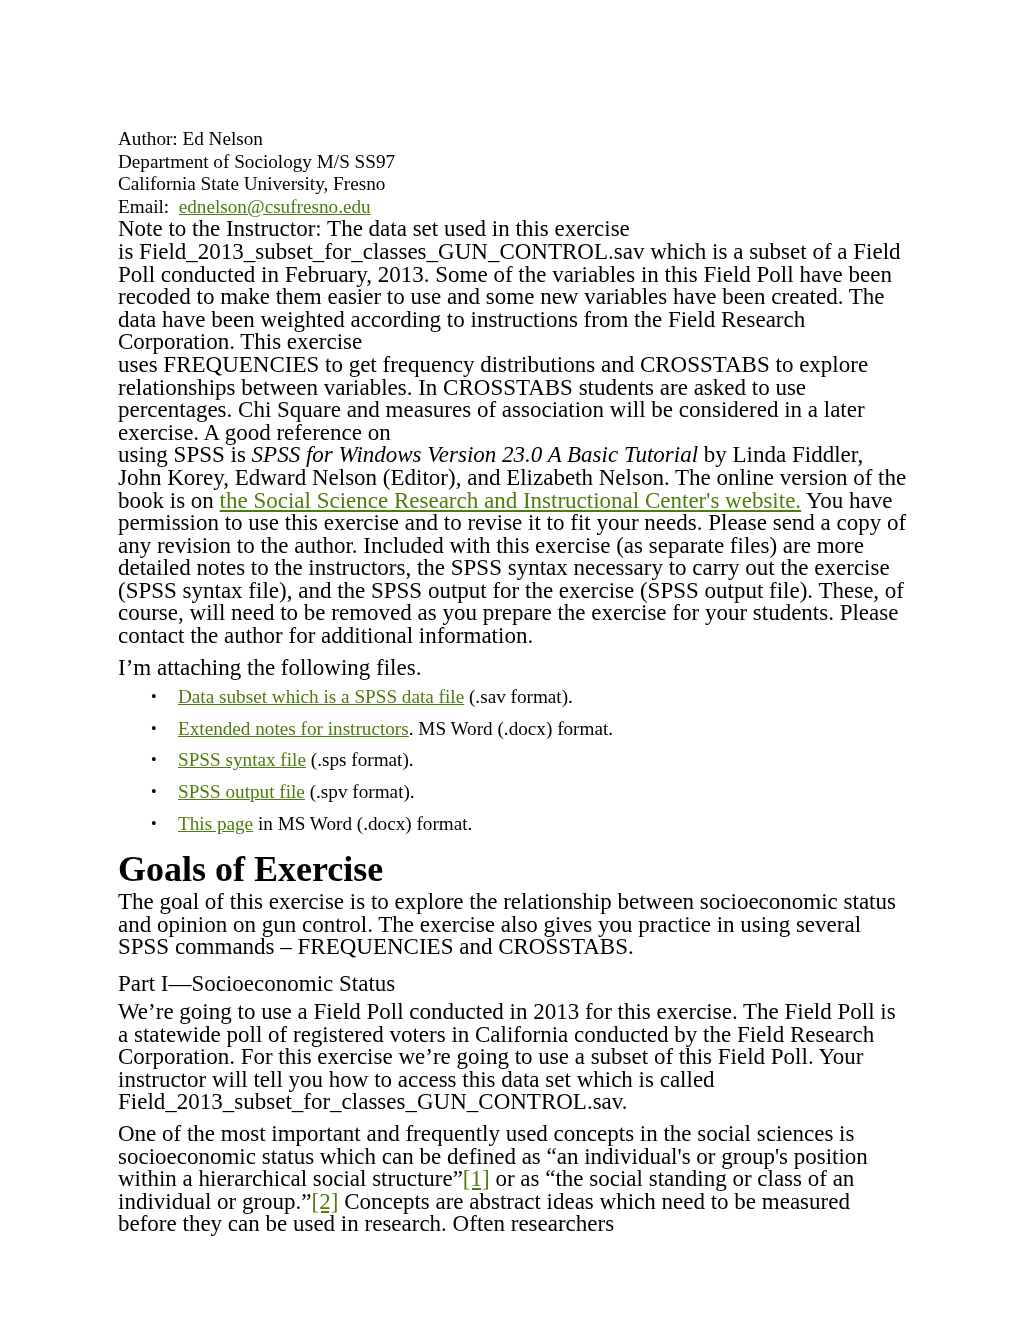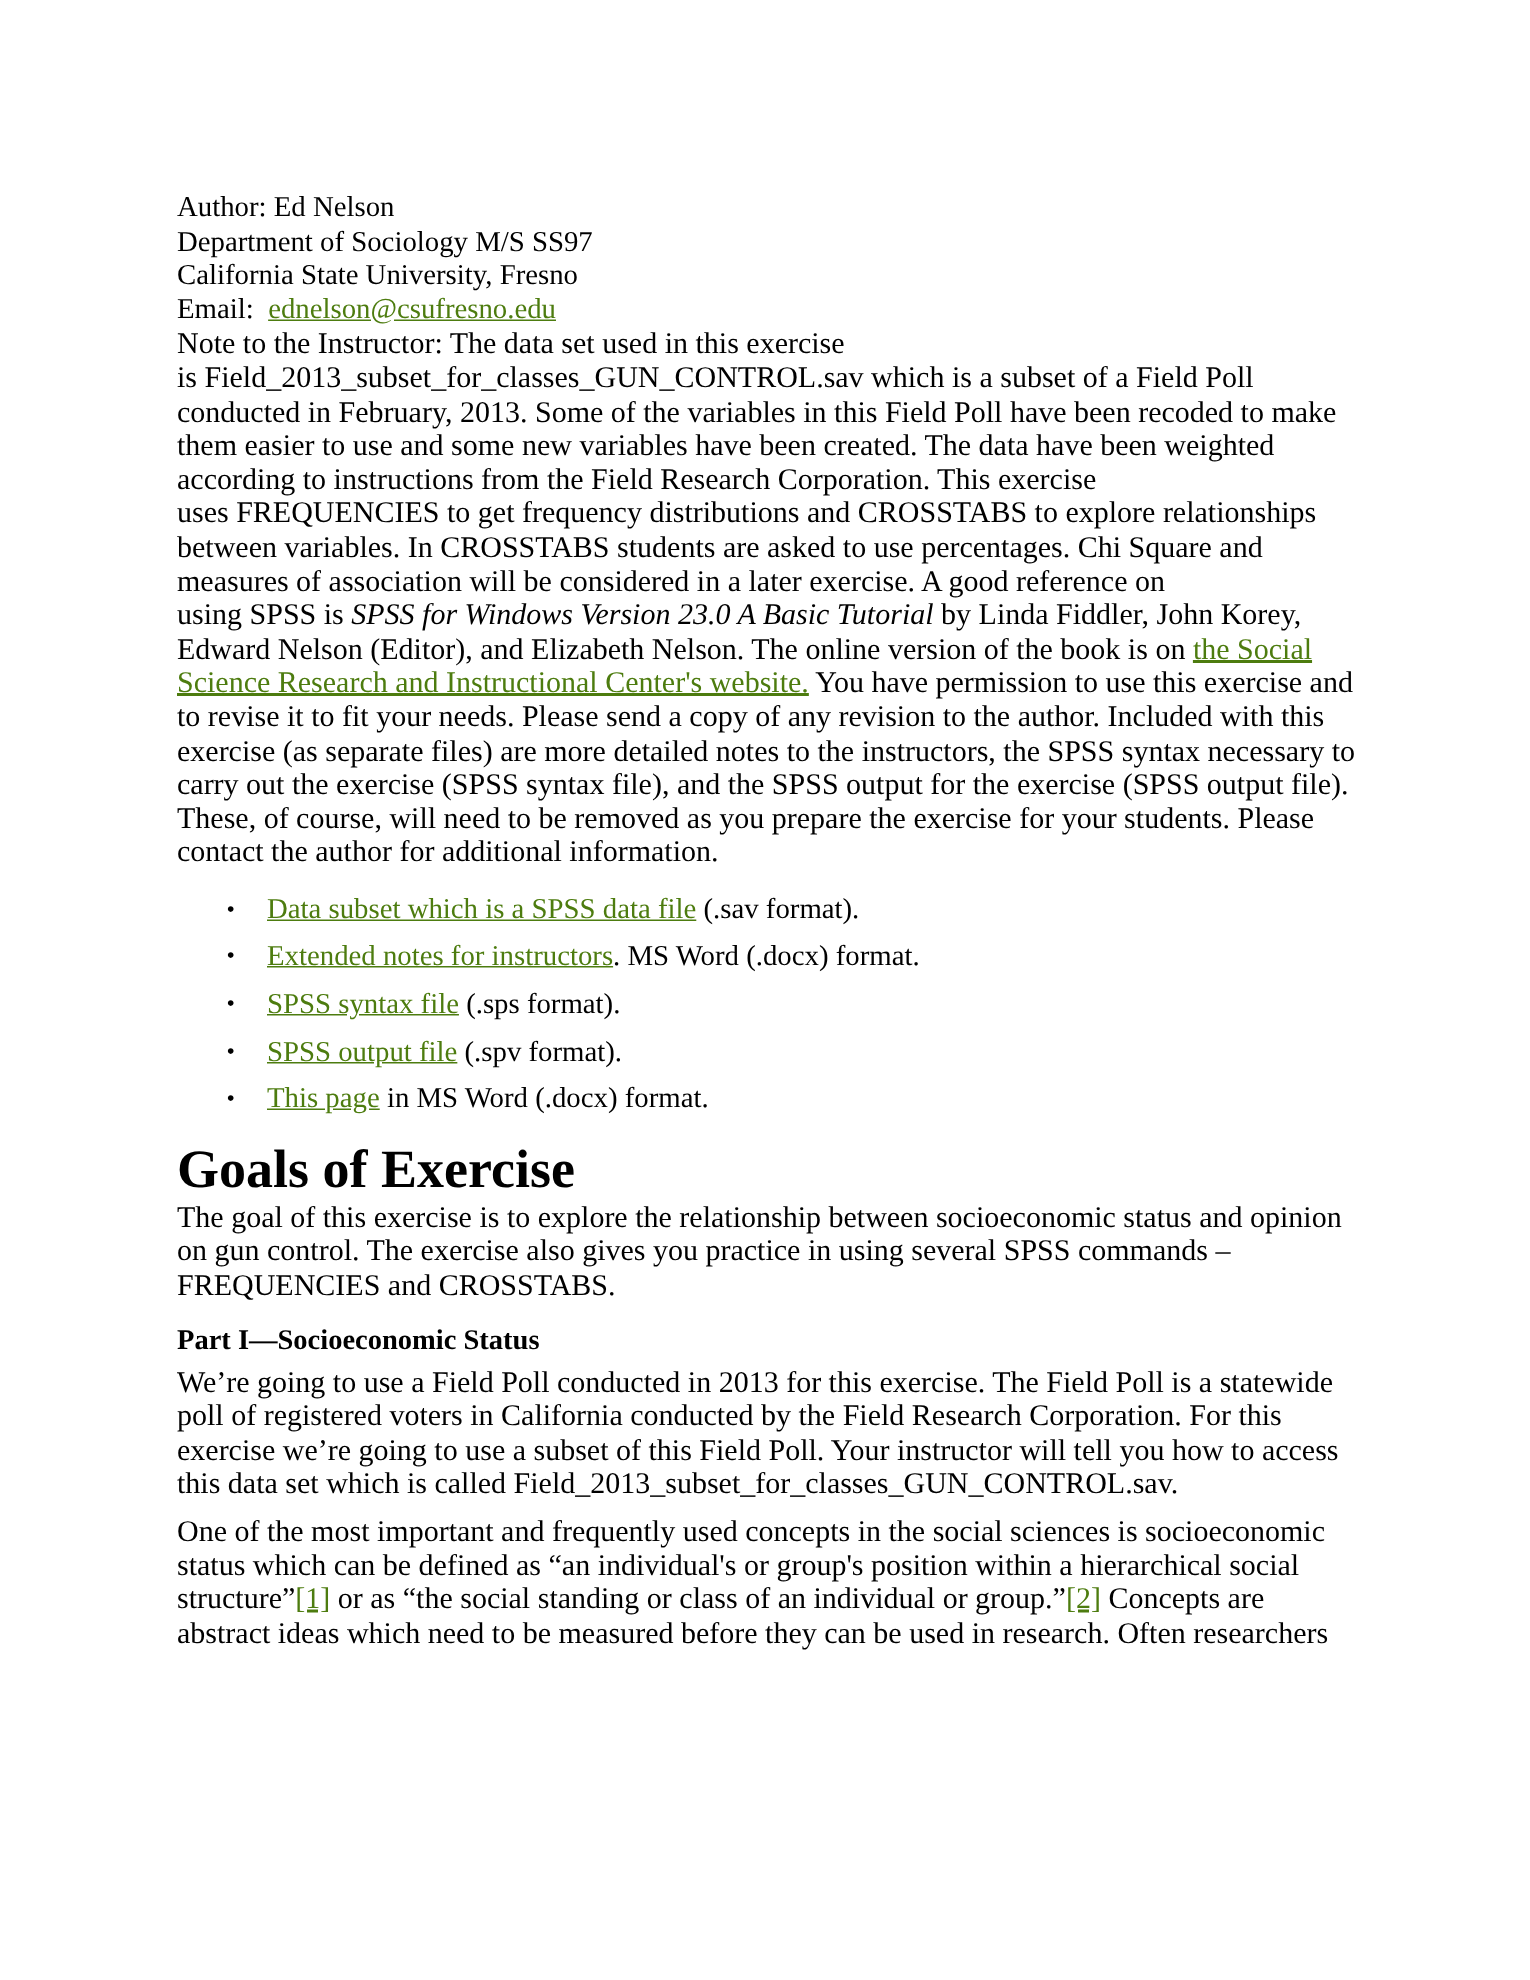--- a/index.html
+++ b/index.html
@@ -20,42 +20,42 @@
     left: 118px;
     top: 128px;
     width: 790px;
   }
   .line-block {
     font-size: 19.2px;
     line-height: 22.6px;
   }
   p {
     margin: 0 0 0 0;
-    font-size: 20px;
+    font-size: 23px;
     line-height: 22.6px;
     text-align: left;
   }
   .gap-sm { height: 9px; }
   a, .link {
     color: #4d7c0f;
     text-decoration: underline;
     cursor: pointer;
   }
   .italic { font-style: italic; text-align: center; }
   h1 {
     font-size: 36px;
     line-height: 32px;
     font-weight: bold;
     margin: 18px 0 6px 0;
     font-family: "Liberation Serif", "DejaVu Serif", serif;
   }
   h2 {
-    font-size: 19px;
+    font-size: 23px;
     line-height: 24px;
-    font-weight: bold;
+    font-weight: normal;
     margin: 13px 0 5px 0;
     font-family: "Liberation Serif", "DejaVu Serif", serif;
   }
   ul.file-list {
     list-style: none;
     margin: 7px 0 0 0;
     padding: 0;
   }
   ul.file-list li {
     position: relative;
@@ -84,20 +84,21 @@
     <div><span>Email:</span>&nbsp; <a class="link">ednelson@csufresno.edu</a></div>
   </div>
 
   <p><span>Note to the Instructor: The data set used in this exercise</span><br>
   <span>is Field_2013_subset_for_classes_GUN_CONTROL.sav which is a subset of a Field Poll conducted in February, 2013.  Some of the variables in this Field Poll have been recoded to make them easier to use and some new variables have been created.  The data have been weighted according to instructions from the Field Research Corporation.  This exercise</span><br>
   <span>uses FREQUENCIES to get frequency distributions and CROSSTABS to explore relationships between variables.  In CROSSTABS students are asked to use percentages.  Chi Square and measures of association will be considered in a later exercise.  A good reference on</span><br>
   <span>using SPSS is </span><span class="italic">SPSS for Windows Version 23.0 A Basic Tutorial</span><span> by Linda Fiddler, John Korey, Edward Nelson (Editor), and Elizabeth Nelson.  The online version of the book is on </span><a class="link">the Social Science Research and Instructional Center's website.</a><span>  You have permission to use this exercise and to revise it to fit your needs.  Please send a copy of any revision to the author. Included with this exercise (as separate files) are more detailed notes to the instructors, the SPSS syntax necessary to carry out the exercise (SPSS syntax file), and the SPSS output for the exercise (SPSS output file). These, of course, will need to be removed as you prepare the exercise for your students.  Please contact the author for additional information.</span></p>
 
   <div class="gap-sm"></div>
 
+  <p>I’m attaching the following files.</p>
 
   <ul class="file-list">
     <li>
       <span class="bullet">•</span>
       <a class="link">Data subset which is a SPSS data file</a><span> (.sav format).</span>
     </li>
     <li>
       <span class="bullet">•</span>
       <a class="link">Extended notes for instructors</a><span>. MS Word (.docx) format.</span>
     </li>

